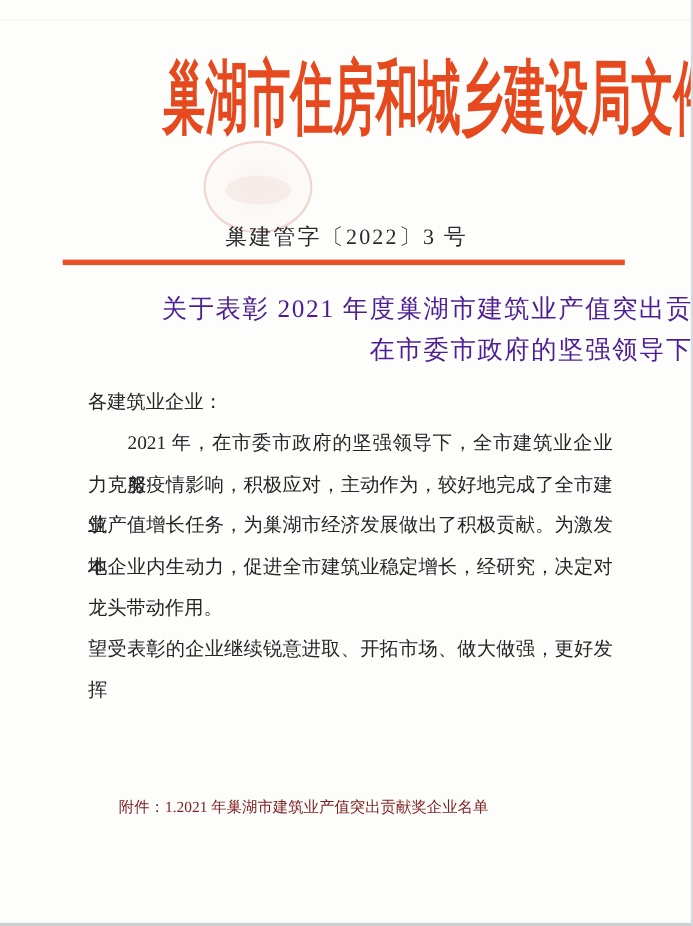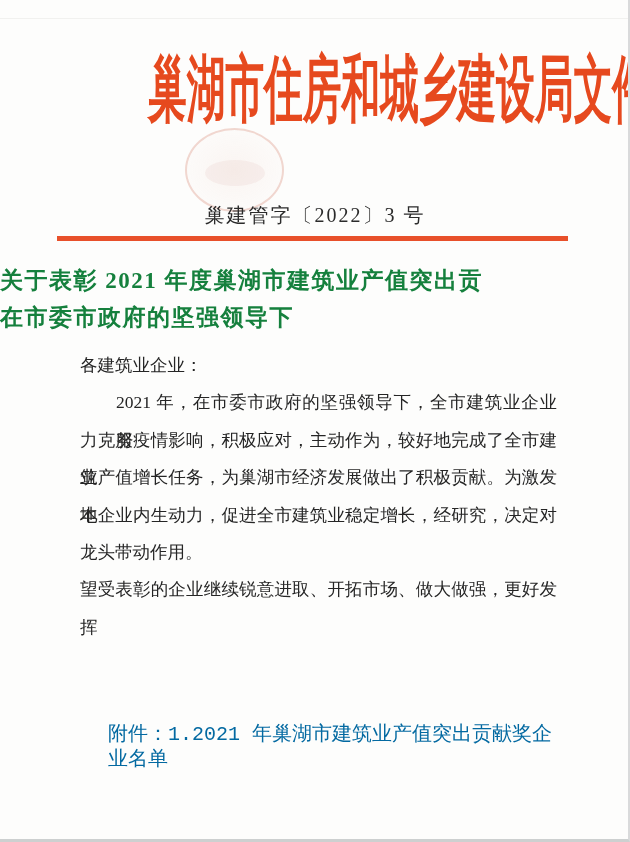--- a/index.html
+++ b/index.html
@@ -77,26 +77,26 @@
     width: 511px;
     height: 5px;
     background: var(--divider_red, #e8502a);
   }
 
   .doc-title {
     position: absolute;
     top: 262px;
     left: 0;
     width: 630px;
-    text-align: left;
+    text-align: right;
     font-size: 23px;
-    font-weight: bold;
+    font-weight: normal;
     line-height: 37px;
     letter-spacing: 1.5px;
-    color: #15803d;
+    color: #4c1d95;
   }
 
   .body-block {
     position: absolute;
     top: 347px;
     left: 80px;
     width: 477px;
     font-size: 17.5px;
     color: #252525;
   }
@@ -114,24 +114,23 @@
   .body-line.indent {
     padding-left: 36px;
   }
 
   .attachment {
     position: absolute;
     top: 722px;
     left: 80px;
     width: 490px;
     padding-left: 28px;
-    font-size: 20px;
+    font-size: 14px;
     line-height: 25px;
-    color: #0369a1;
-    font-family: Liberation Mono, monospace;
+    color: #7f1d1d;
   }
 </style>
 </head>
 <body>
 
 <div class="page">
 
   <div class="agency-title">巢湖市住房和城乡建设局文件</div>
 
   <div class="seal"></div>

